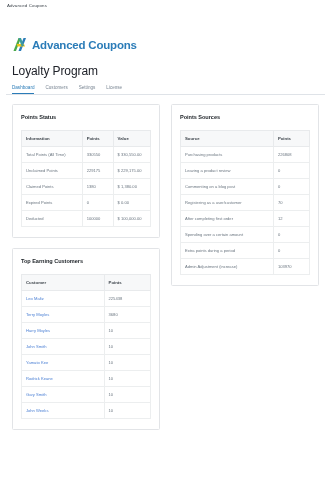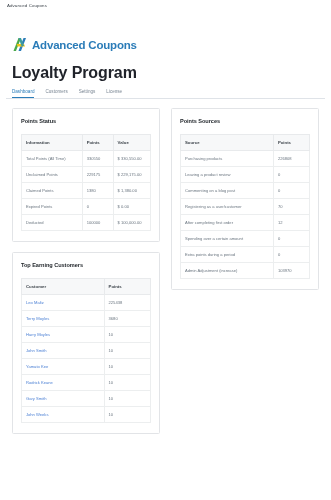--- a/index.html
+++ b/index.html
@@ -36,22 +36,22 @@
     flex: 0 0 auto;
   }
   .logo-mark svg { display: block; }
   .logo-text {
     font-size: 11.5px;
     font-weight: bold;
     color: #2b7cb8;
     letter-spacing: -0.2px;
   }
   .page-title {
-    font-size: 16px;
-    font-weight: bold;
+    font-size: 12px;
+    font-weight: normal;
     color: #20232a;
     padding: 11px 0 0 6px;
     letter-spacing: -0.1px;
   }
   .tabs {
     display: flex;
     gap: 11px;
     padding: 7px 0 0 6px;
     border-bottom: 0.6px solid #dfe3e8;
     margin-bottom: 0;

